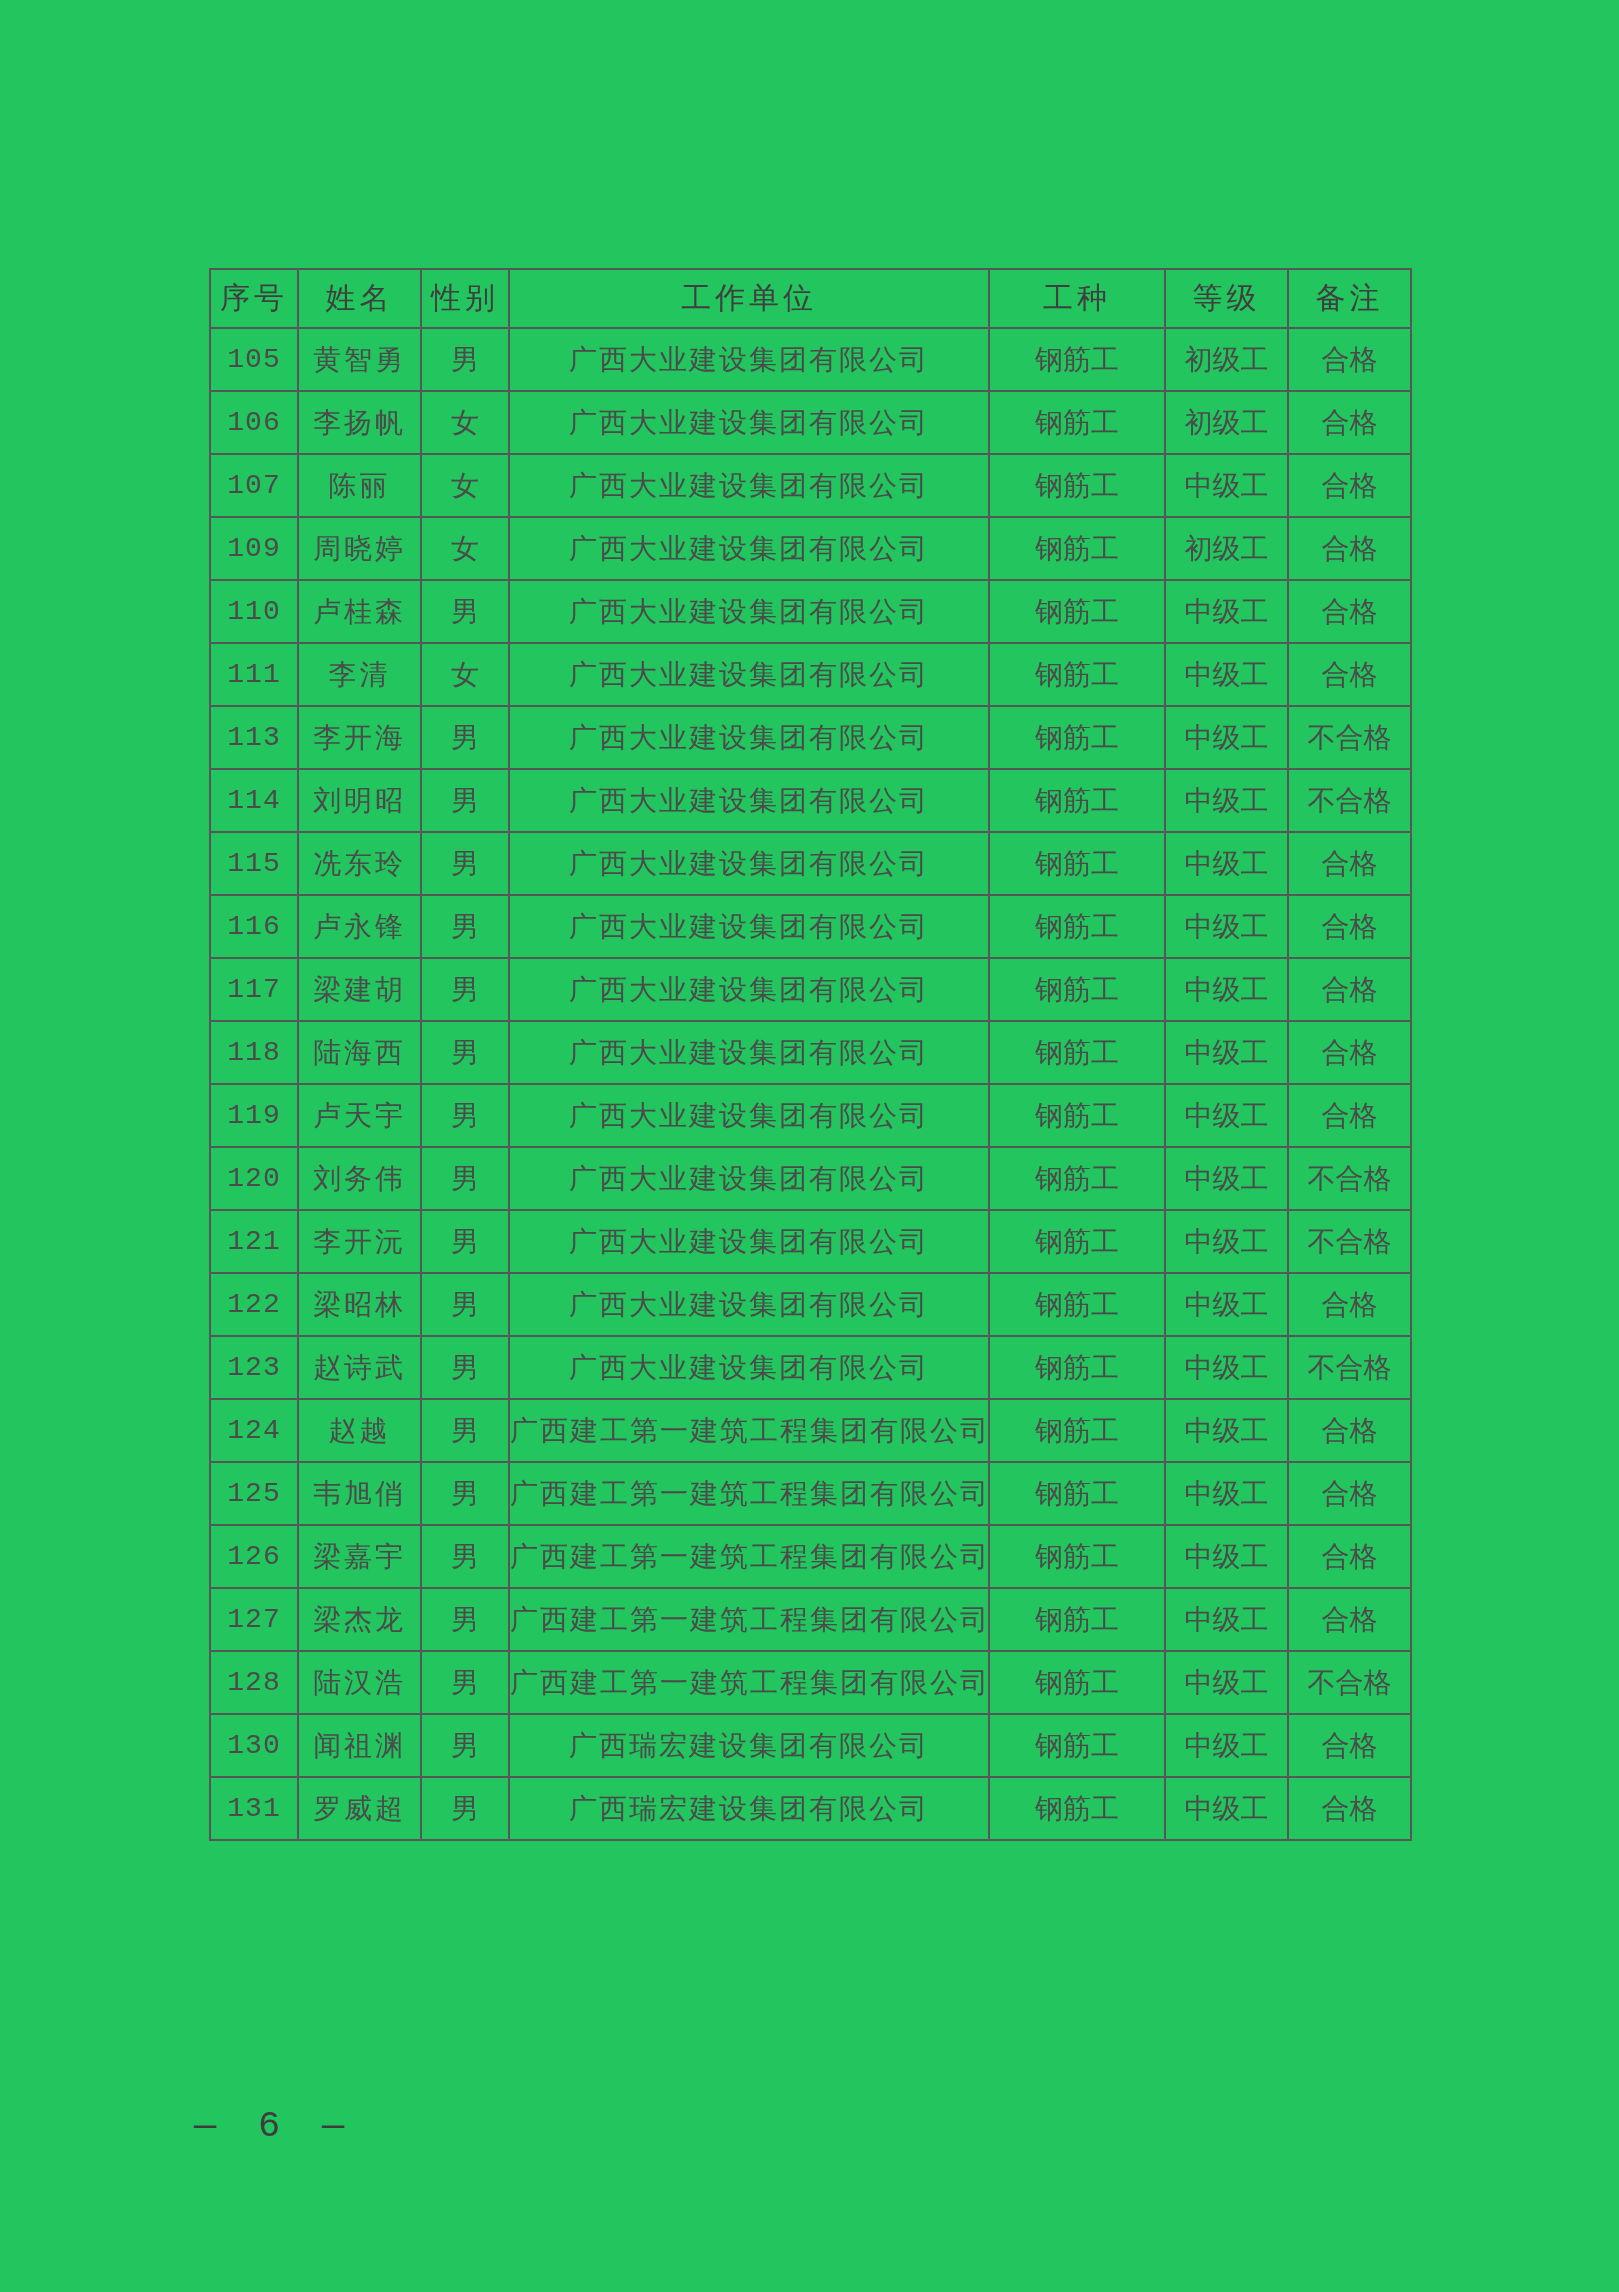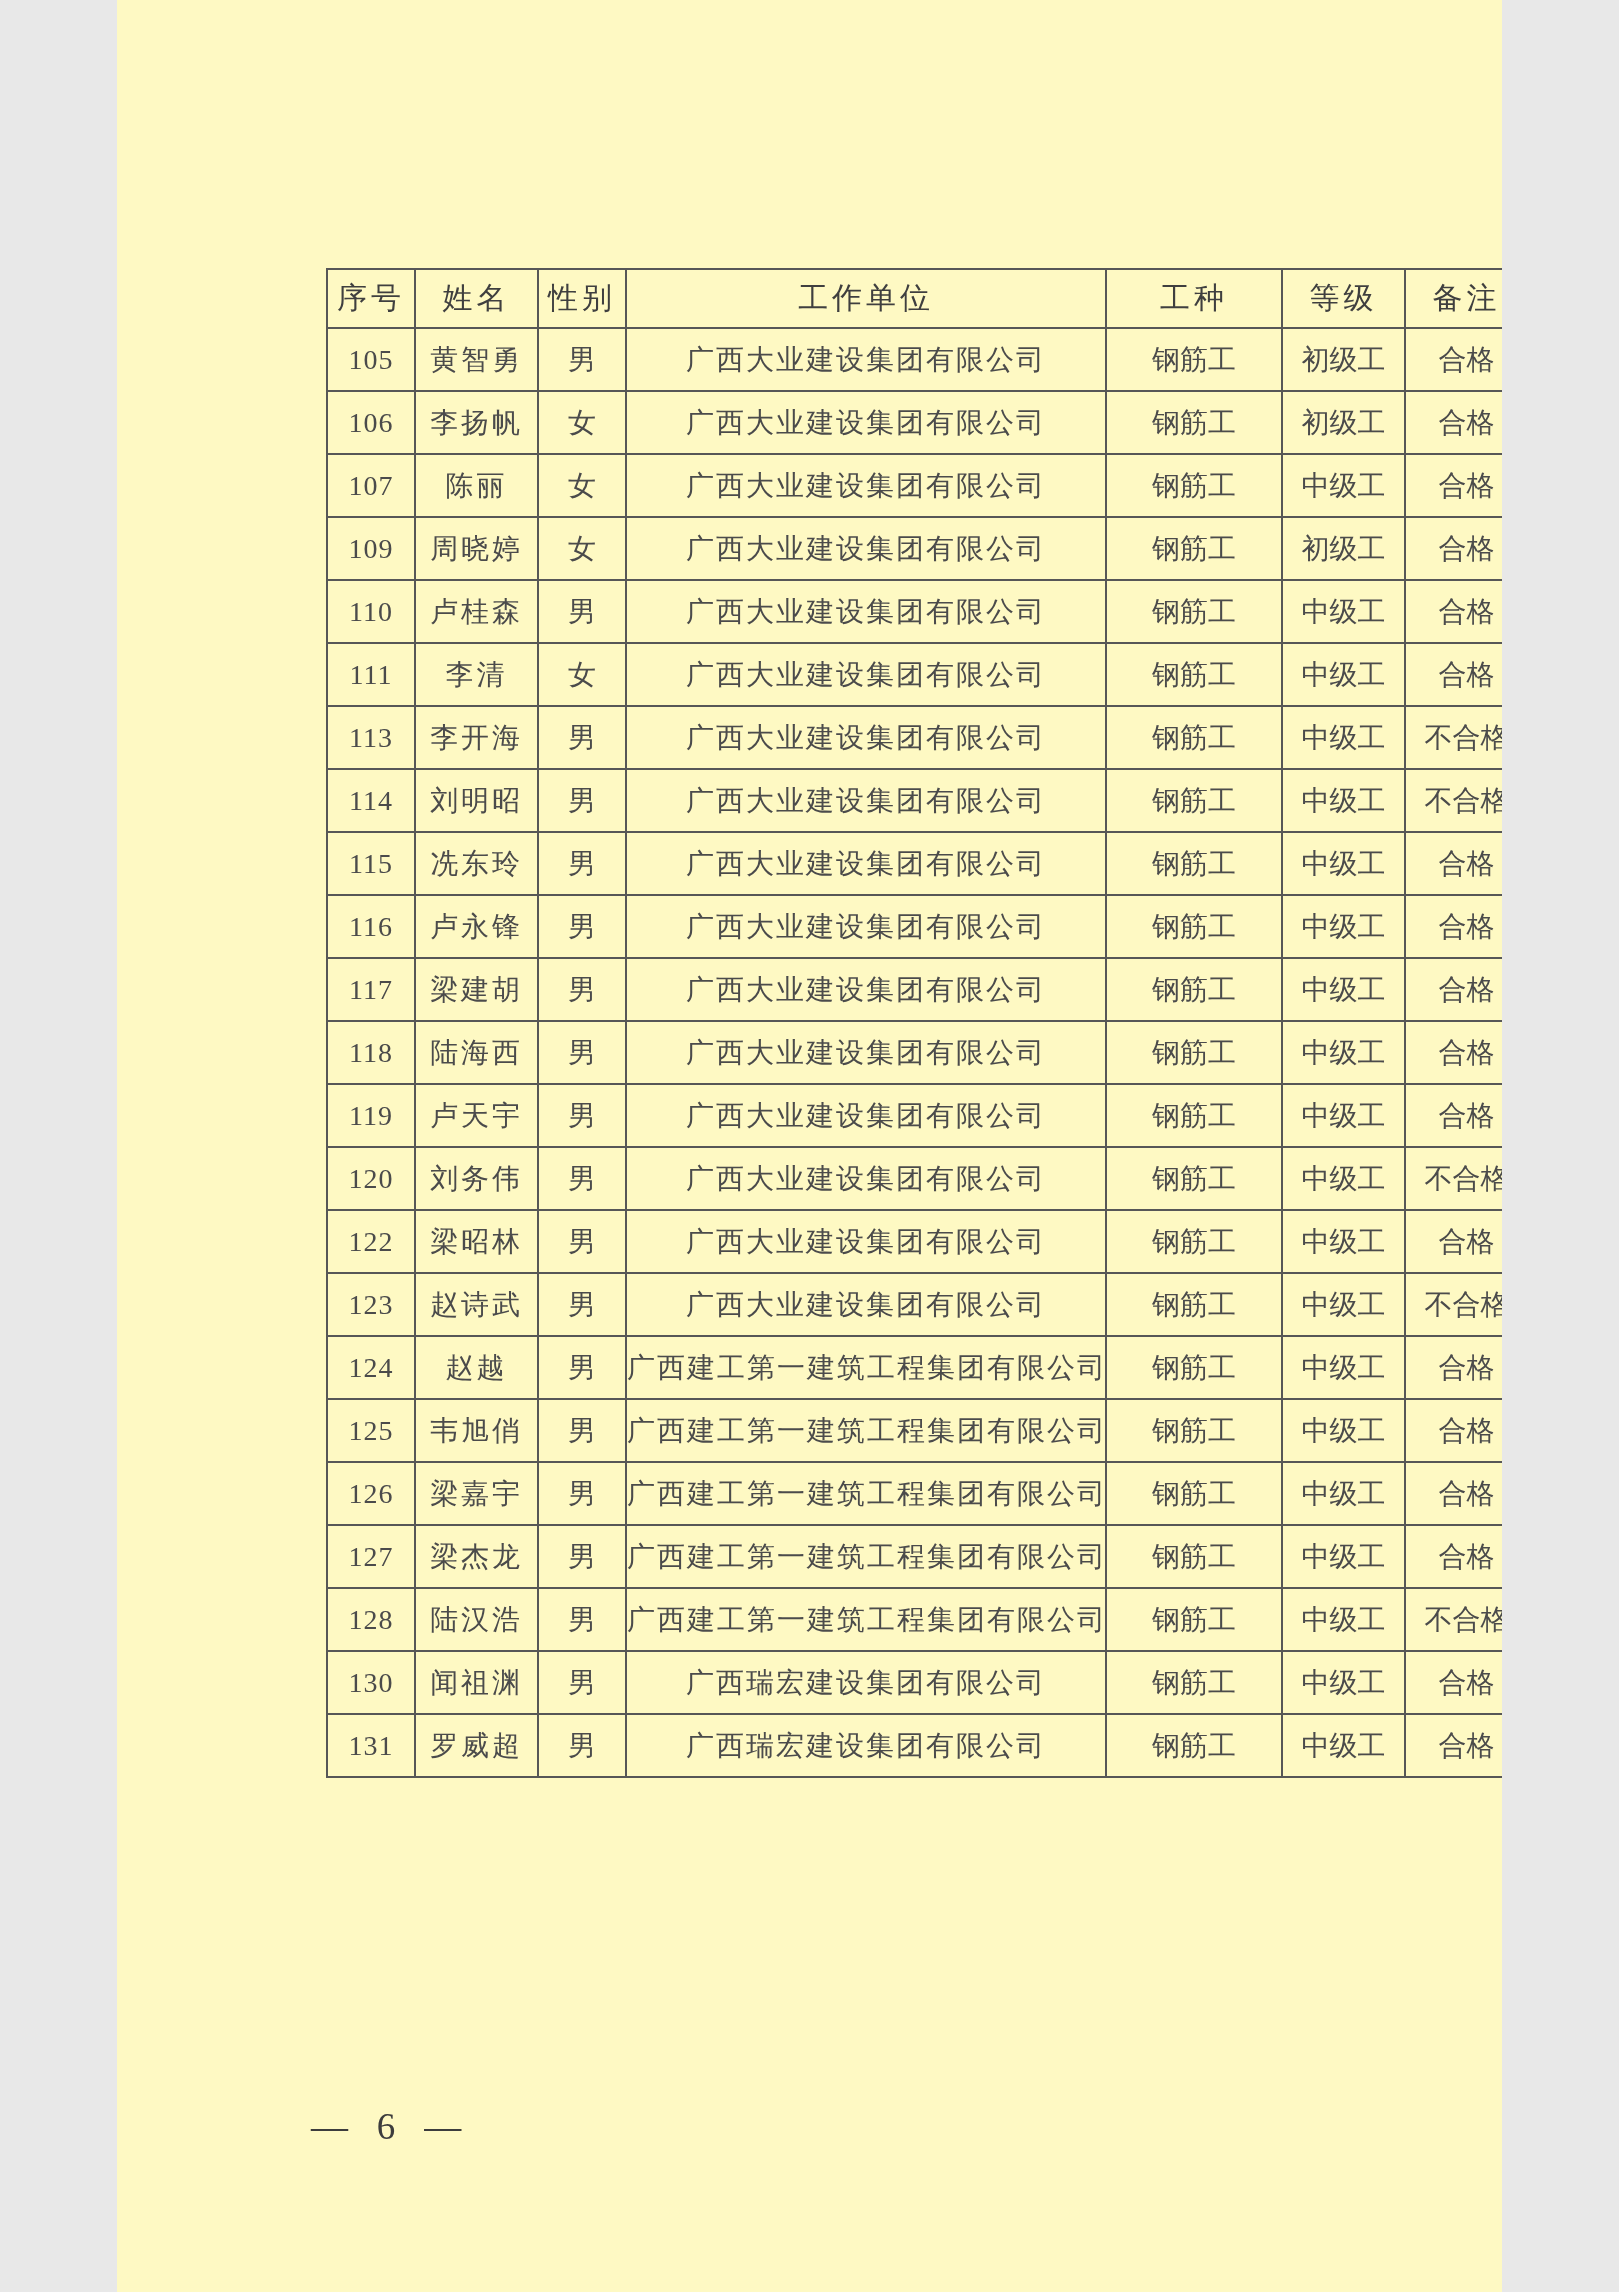--- a/index.html
+++ b/index.html
@@ -2,26 +2,26 @@
 <html><head>
 <meta charset="utf-8">
 <style>
   html, body {
     margin: 0;
     padding: 0;
     background: #e8e8e8;
   }
   .page {
     position: relative;
-    width: 1385px;
+    width: 1619px;
     height: 2293px;
     margin: 0 auto;
-    background: #fef9c3;
+    background: #22c55e;
     overflow: hidden;
-    font-family: Liberation Serif, serif;
+    font-family: Liberation Mono, monospace;
     color: #494949;
   }
   table.roster {
     position: absolute;
     left: 209px;
     top: 268px;
     width: 1203px;
     border-collapse: collapse;
     table-layout: fixed;
   }
@@ -215,20 +215,29 @@
         <tr>
           <td class="c-serial">120</td>
           <td class="c-name">刘务伟</td>
           <td class="c-gender">男</td>
           <td class="c-employer">广西大业建设集团有限公司</td>
           <td class="c-trade">钢筋工</td>
           <td class="c-level">中级工</td>
           <td class="c-remark">不合格</td>
         </tr>
         <tr>
+          <td class="c-serial">121</td>
+          <td class="c-name">李开沅</td>
+          <td class="c-gender">男</td>
+          <td class="c-employer">广西大业建设集团有限公司</td>
+          <td class="c-trade">钢筋工</td>
+          <td class="c-level">中级工</td>
+          <td class="c-remark">不合格</td>
+        </tr>
+        <tr>
           <td class="c-serial">122</td>
           <td class="c-name">梁昭林</td>
           <td class="c-gender">男</td>
           <td class="c-employer">广西大业建设集团有限公司</td>
           <td class="c-trade">钢筋工</td>
           <td class="c-level">中级工</td>
           <td class="c-remark">合格</td>
         </tr>
         <tr>
           <td class="c-serial">123</td>

